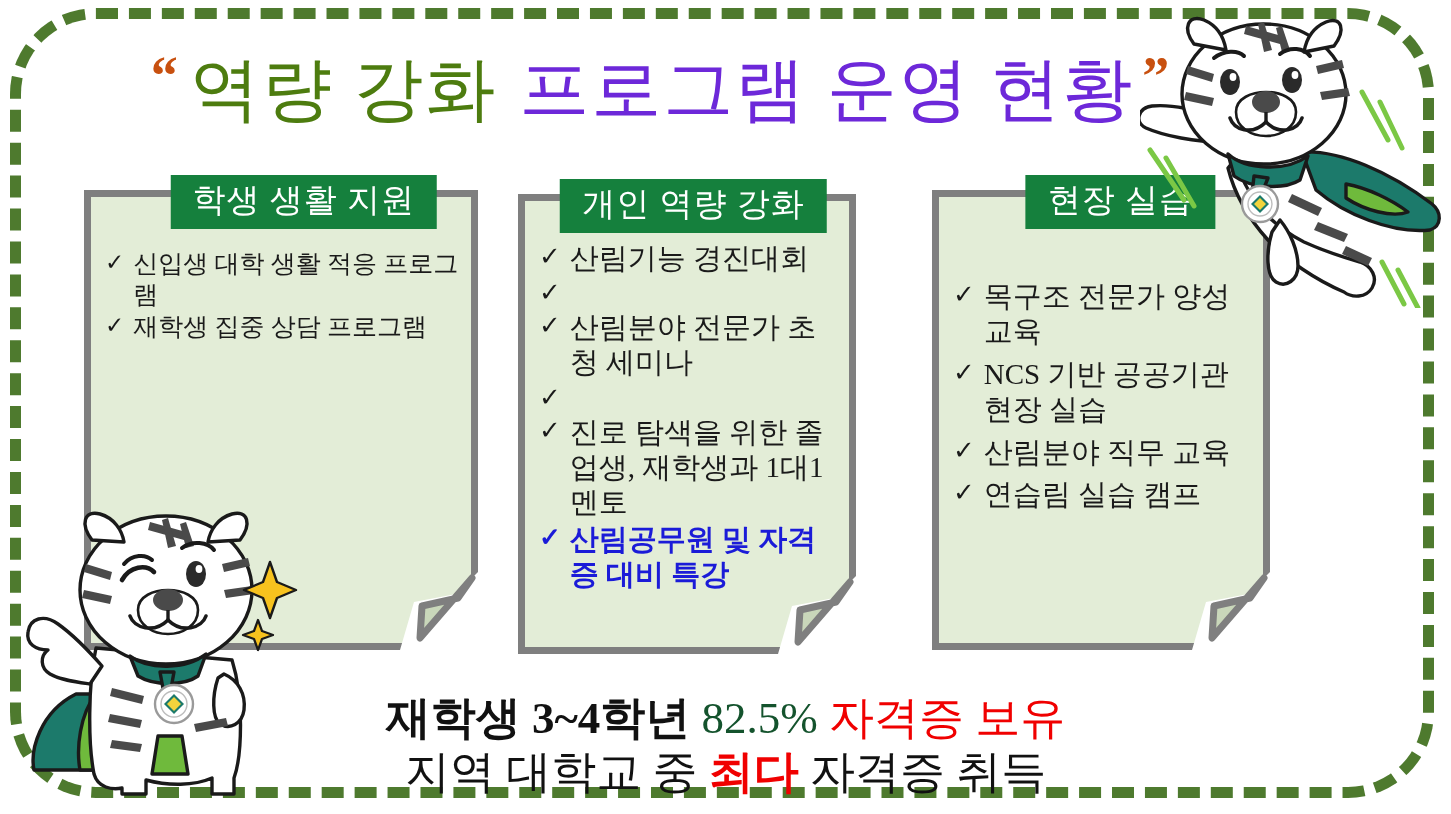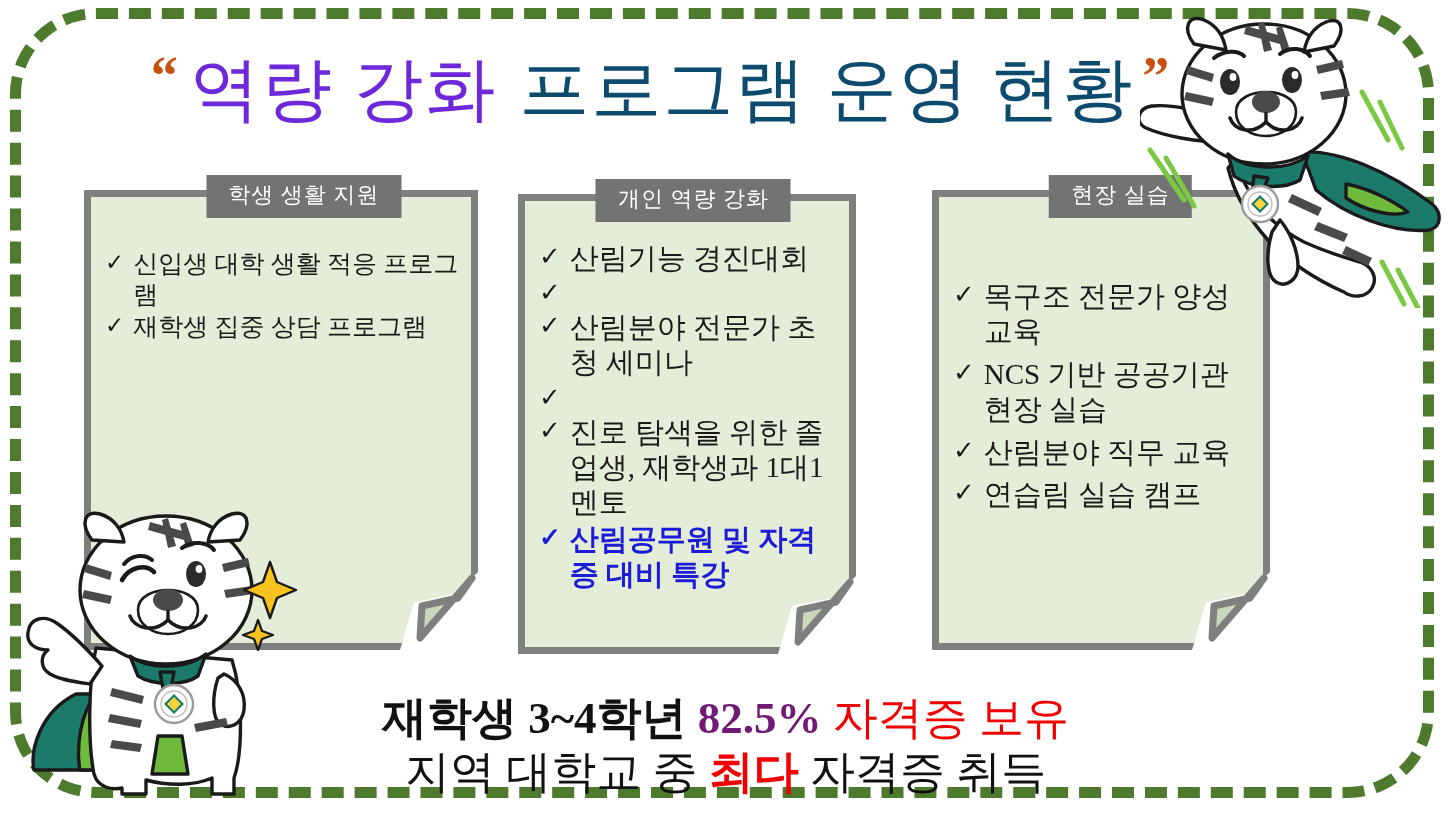--- a/index.html
+++ b/index.html
@@ -47,50 +47,50 @@
     color: #C8500F;
     font-size: 54px;
     font-weight: bold;
     line-height: 1;
     position: relative;
     top: -14px;
   }
   .title-quote.open { margin-right: 12px; }
   .title-quote.close { margin-left: 8px; }
   .title-green {
+    color: #4d7c0f;
+    font-size: 70px;
+    letter-spacing: 2px;
+  }
+  .title-black {
     color: #6d28d9;
     font-size: 70px;
     letter-spacing: 2px;
-  }
-  .title-black {
-    color: #0c4a6e;
-    font-size: 70px;
-    letter-spacing: 2px;
     margin-left: 22px;
   }
 
   
   .card {
     position: absolute;
     background: #E3EDD7;
     border: 7px solid #7F7F7F;
     box-sizing: border-box;
   }
   #card1 { left: 84px;  top: 190px; width: 394px; height: 460px; }
   #card2 { left: 518px; top: 194px; width: 338px; height: 460px; }
   #card3 { left: 932px; top: 190px; width: 338px; height: 460px; padding-left: 28px; }
 
   .card-header {
     position: absolute;
     top: -22px;
     left: 50%;
     transform: translateX(-50%);
-    background: #737373;
+    background: #15803d;
     color: #ffffff;
-    font-size: 22px;
+    font-size: 33px;
     line-height: 1;
     padding: 9px 22px 12px 22px;
     white-space: nowrap;
     letter-spacing: 1px;
   }
   #card1 .card-header { left: 56%; }
   #card2 .card-header { left: 52%; }
   #card3 .card-header { left: 56%; }
 
   .card-body {
@@ -149,21 +149,21 @@
   .bottom-text {
     position: absolute;
     left: 0;
     width: 1451px;
     text-align: center;
     white-space: nowrap;
   }
   #bline1 { top: 688px; font-size: 45px; }
   #bline2 { top: 742px; font-size: 45px; }
   .t-black { color: #111111; }
-  .t-blue  { color: #701a75; font-weight: bold; }
+  .t-blue  { color: #14532d; font-weight: normal; }
   .t-red   { color: #F00000; }
   .t-bold  { font-weight: bold; }
 
   
   .mascot {
     position: absolute;
     pointer-events: none;
   }
   #mascot-bottom-left { left: 18px; top: 498px; width: 280px; height: 300px; }
   #mascot-top-right   { left: 1140px; top: 8px; width: 320px; height: 300px; }

